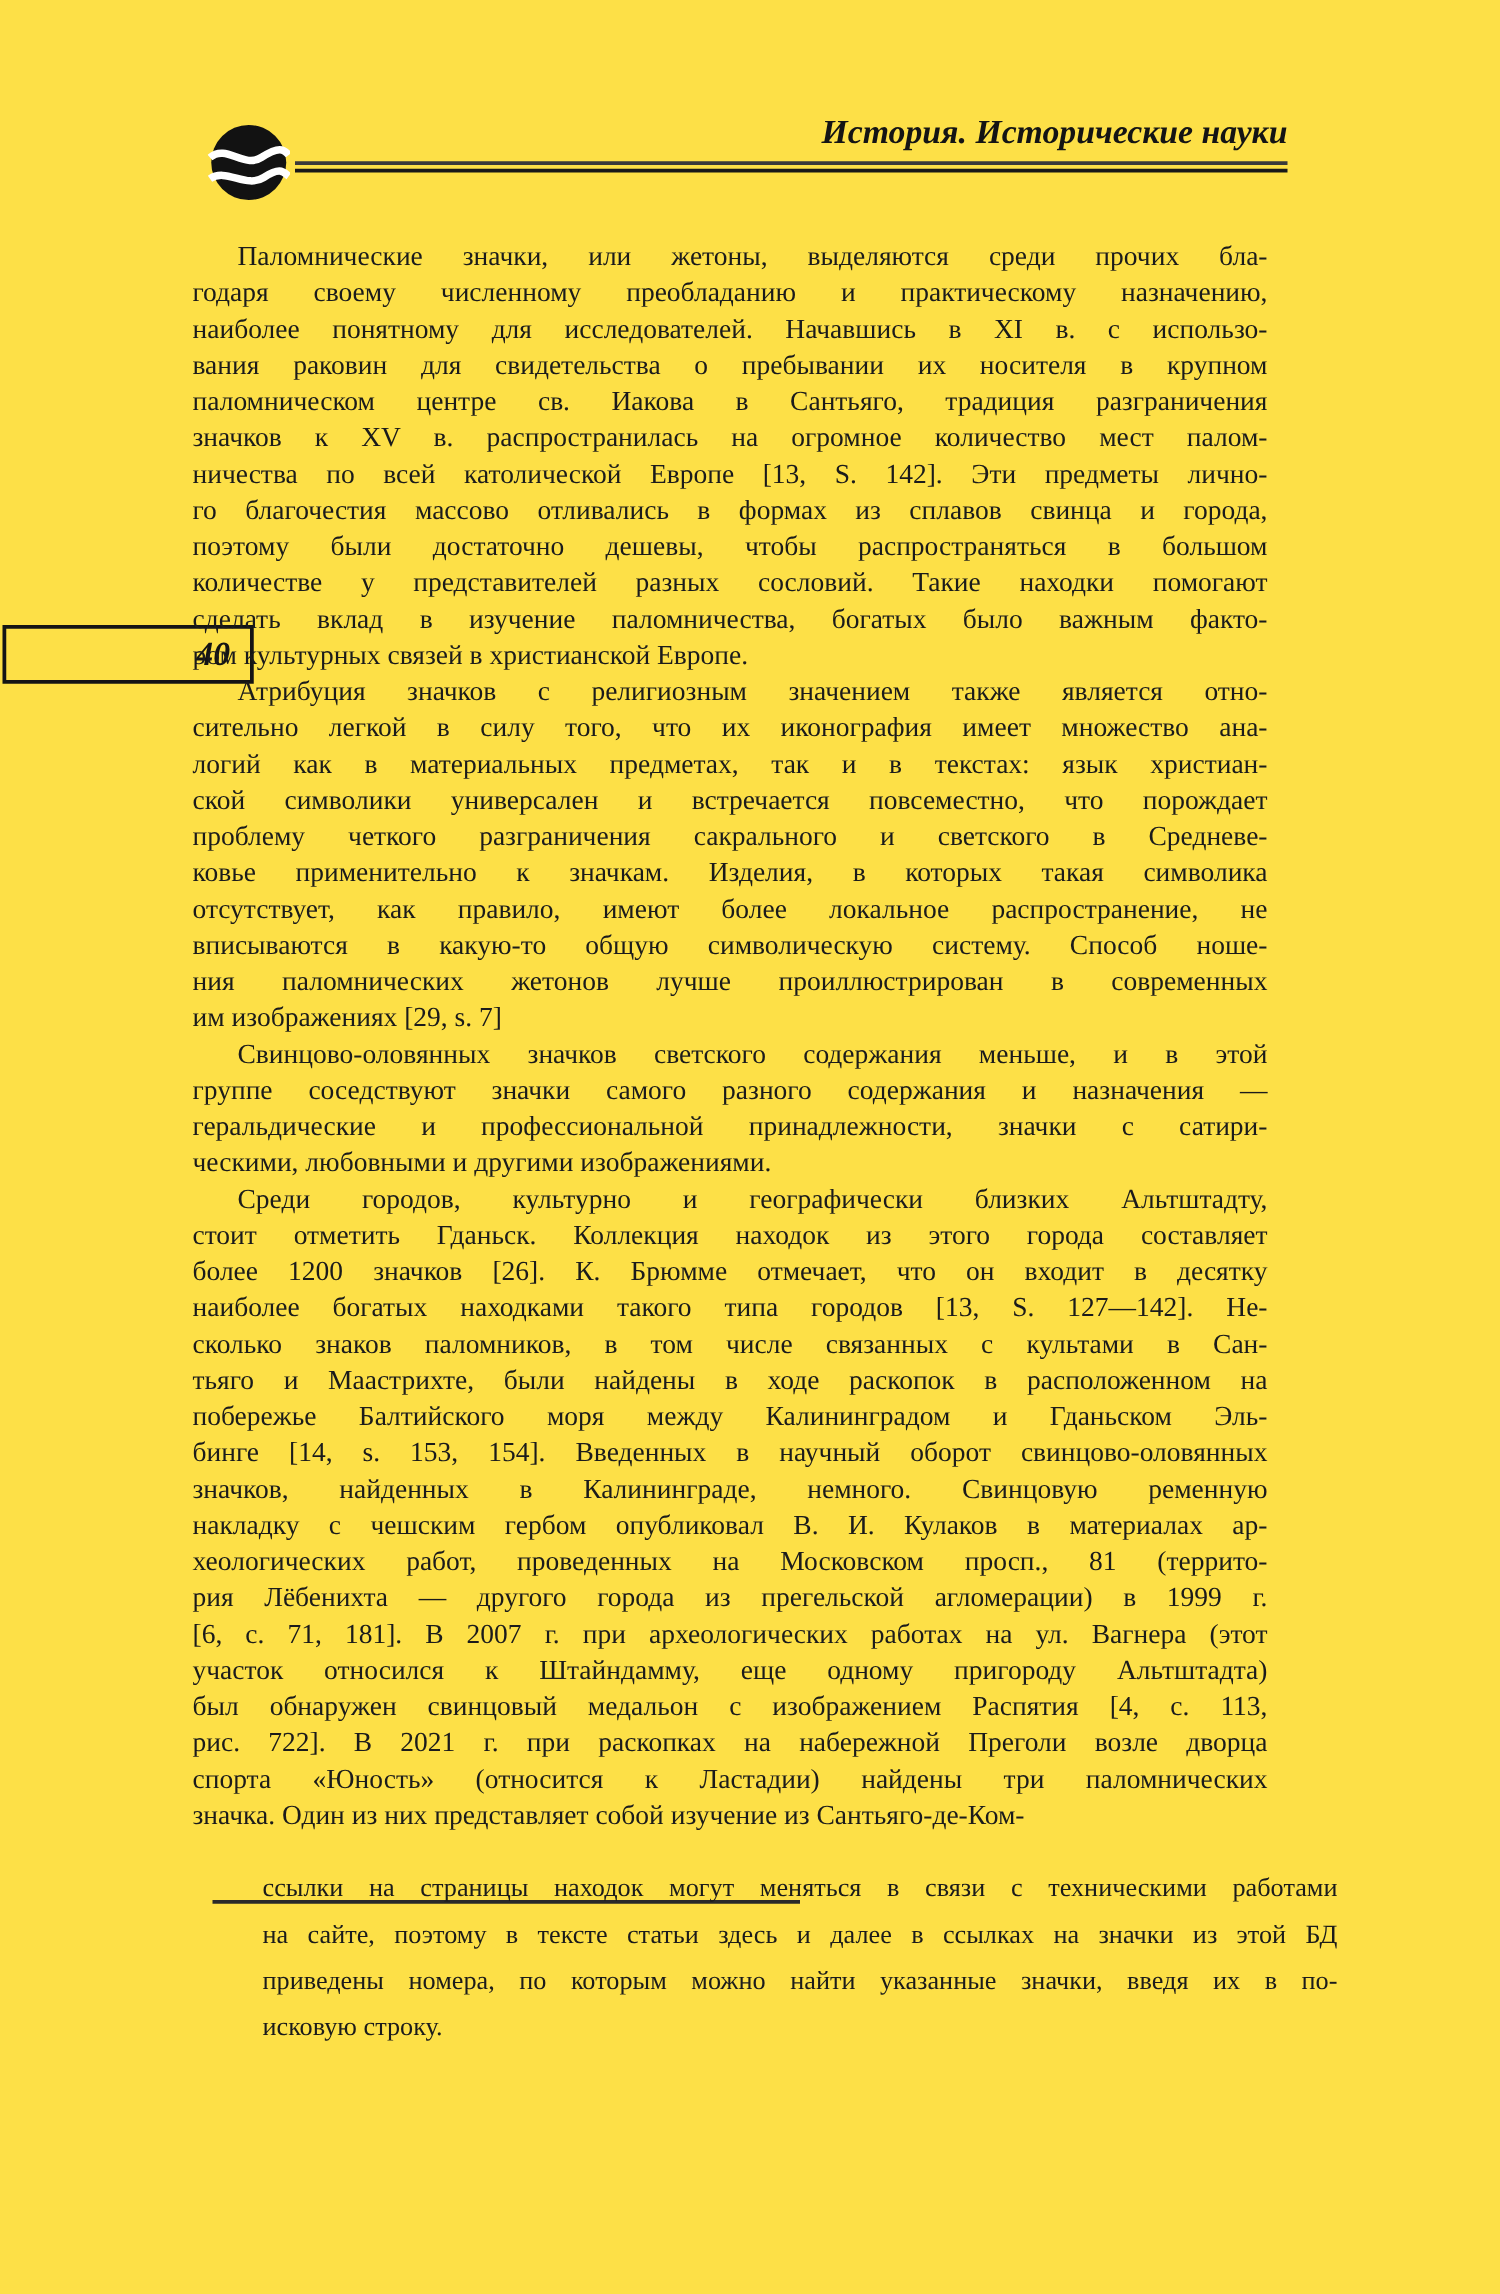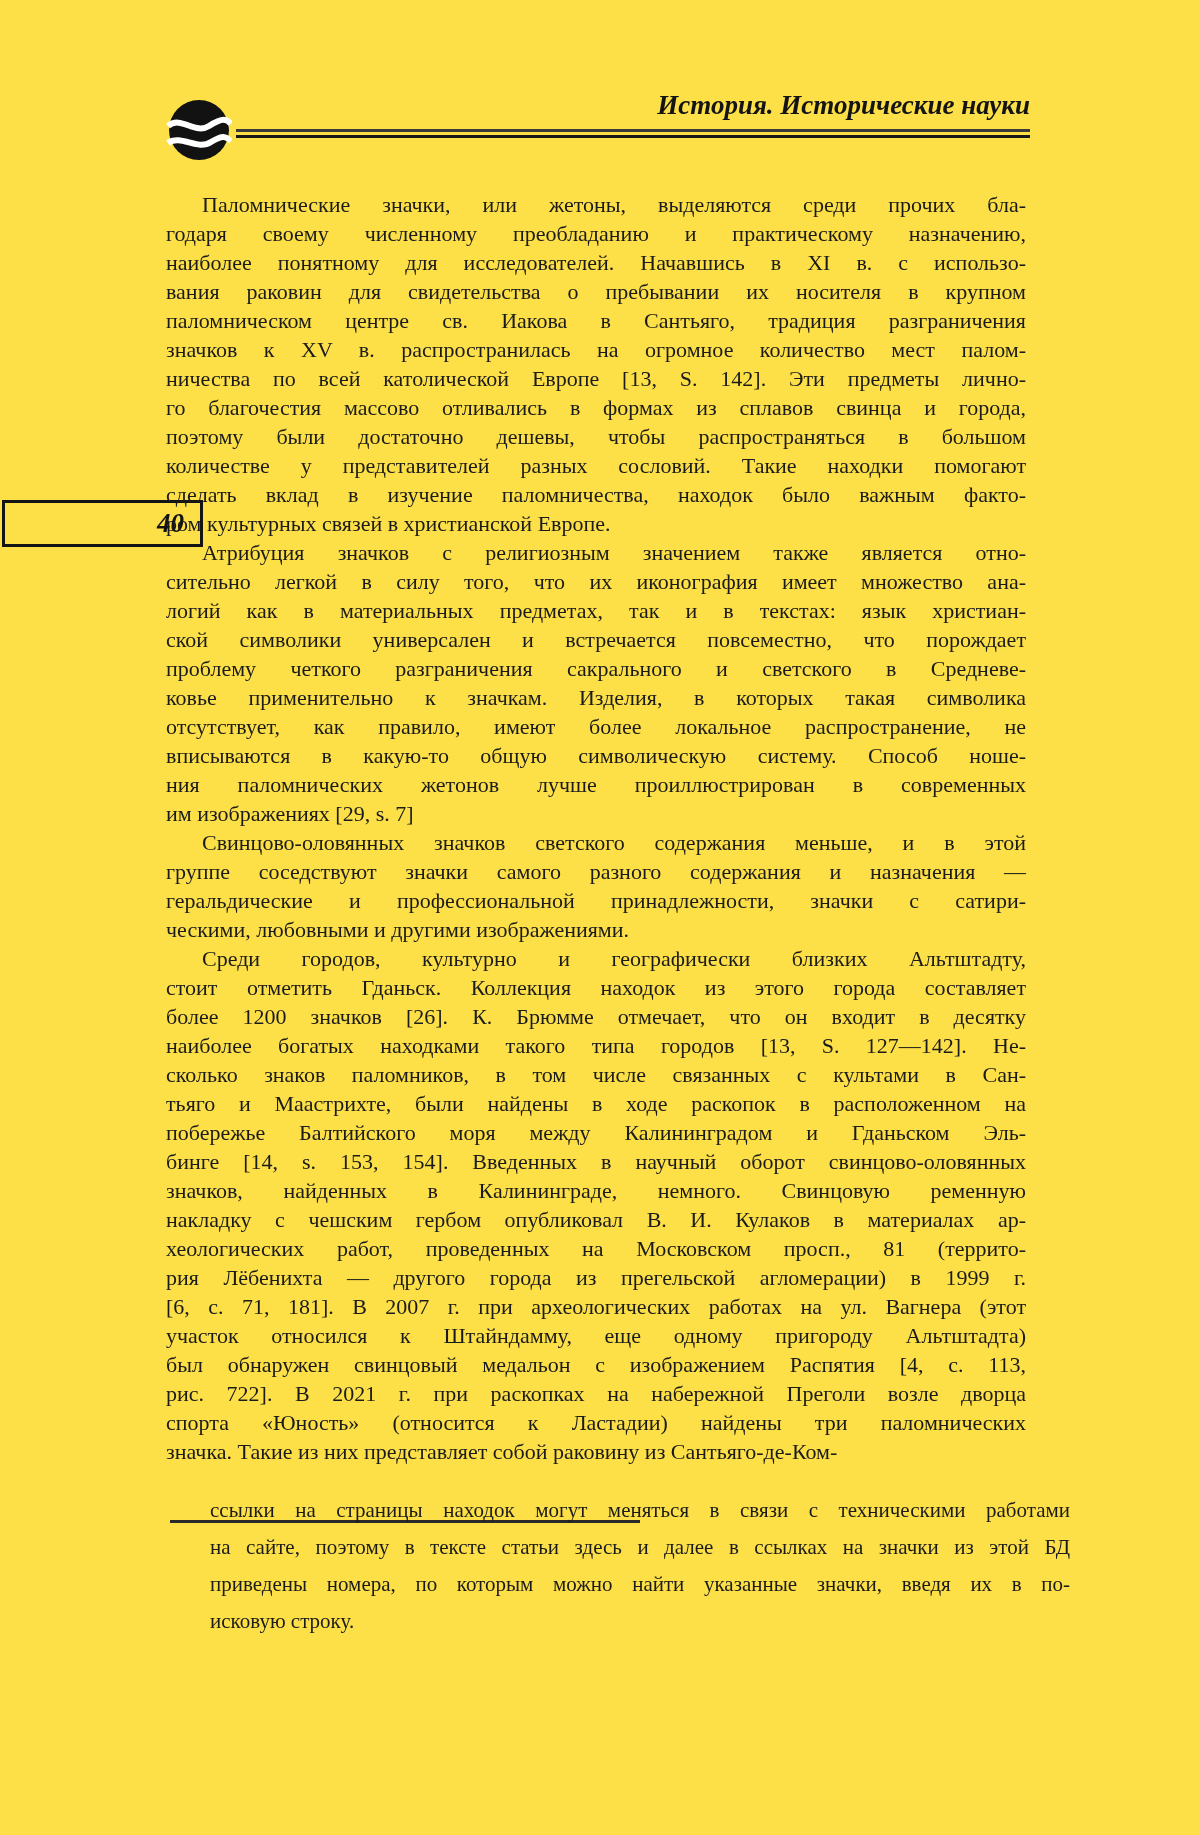--- a/index.html
+++ b/index.html
@@ -58,21 +58,21 @@
   .pagenum-box span {
     font-size: 27px;
     font-weight: bold;
     font-style: italic;
     color: #141414;
   }
 
   
   .body-text {
     position: absolute;
-    left: 166px;
+    left: 154px;
     top: 190px;
     width: 860px;
     font-size: 22px;
     line-height: 29px;
   }
   .line {
     text-align: justify;
     text-align-last: justify;
     white-space: normal;
   }
@@ -123,21 +123,21 @@
         <div class="line first">Паломнические значки, или жетоны, выделяются среди прочих бла-</div>
         <div class="line">годаря своему численному преобладанию и практическому назначению,</div>
         <div class="line">наиболее понятному для исследователей. Начавшись в XI в. с использо-</div>
         <div class="line">вания раковин для свидетельства о пребывании их носителя в крупном</div>
         <div class="line">паломническом центре св. Иакова в Сантьяго, традиция разграничения</div>
         <div class="line">значков к XV в. распространилась на огромное количество мест палом-</div>
         <div class="line">ничества по всей католической Европе [13, S. 142]. Эти предметы лично-</div>
         <div class="line">го благочестия массово отливались в формах из сплавов свинца и города,</div>
         <div class="line">поэтому были достаточно дешевы, чтобы распространяться в большом</div>
         <div class="line">количестве у представителей разных сословий. Такие находки помогают</div>
-        <div class="line">сделать вклад в изучение паломничества, находок было важным факто-</div>
+        <div class="line">сделать вклад в изучение паломничества, богатых было важным факто-</div>
         <div class="line last">ром культурных связей в христианской Европе.</div>
       </div>
       <div class="para">
         <div class="line first">Атрибуция значков с религиозным значением также является отно-</div>
         <div class="line">сительно легкой в силу того, что их иконография имеет множество ана-</div>
         <div class="line">логий как в материальных предметах, так и в текстах: язык христиан-</div>
         <div class="line">ской символики универсален и встречается повсеместно, что порождает</div>
         <div class="line">проблему четкого разграничения сакрального и светского в Средневе-</div>
         <div class="line">ковье применительно к значкам. Изделия, в которых такая символика</div>
         <div class="line">отсутствует, как правило, имеют более локальное распространение, не</div>
@@ -162,21 +162,21 @@
         <div class="line">бинге [14, s. 153, 154]. Введенных в научный оборот свинцово-оловянных</div>
         <div class="line">значков, найденных в Калининграде, немного. Свинцовую ременную</div>
         <div class="line">накладку с чешским гербом опубликовал В. И. Кулаков в материалах ар-</div>
         <div class="line">хеологических работ, проведенных на Московском просп., 81 (террито-</div>
         <div class="line">рия Лёбенихта — другого города из прегельской агломерации) в 1999 г.</div>
         <div class="line">[6, с. 71, 181]. В 2007 г. при археологических работах на ул. Вагнера (этот</div>
         <div class="line">участок относился к Штайндамму, еще одному пригороду Альтштадта)</div>
         <div class="line">был обнаружен свинцовый медальон с изображением Распятия [4, с. 113,</div>
         <div class="line">рис. 722]. В 2021 г. при раскопках на набережной Преголи возле дворца</div>
         <div class="line">спорта «Юность» (относится к Ластадии) найдены три паломнических</div>
-        <div class="line last">значка. Такие из них представляет собой раковину из Сантьяго-де-Ком-</div>
+        <div class="line last">значка. Один из них представляет собой изучение из Сантьяго-де-Ком-</div>
       </div>
     </main>
 
   <div class="footnote-rule"></div>
   <div class="footnote">
       <div class="line">ссылки на страницы находок могут меняться в связи с техническими работами</div>
       <div class="line">на сайте, поэтому в тексте статьи здесь и далее в ссылках на значки из этой БД</div>
       <div class="line">приведены номера, по которым можно найти указанные значки, введя их в по-</div>
       <div class="line last">исковую строку.</div>
     </div>

